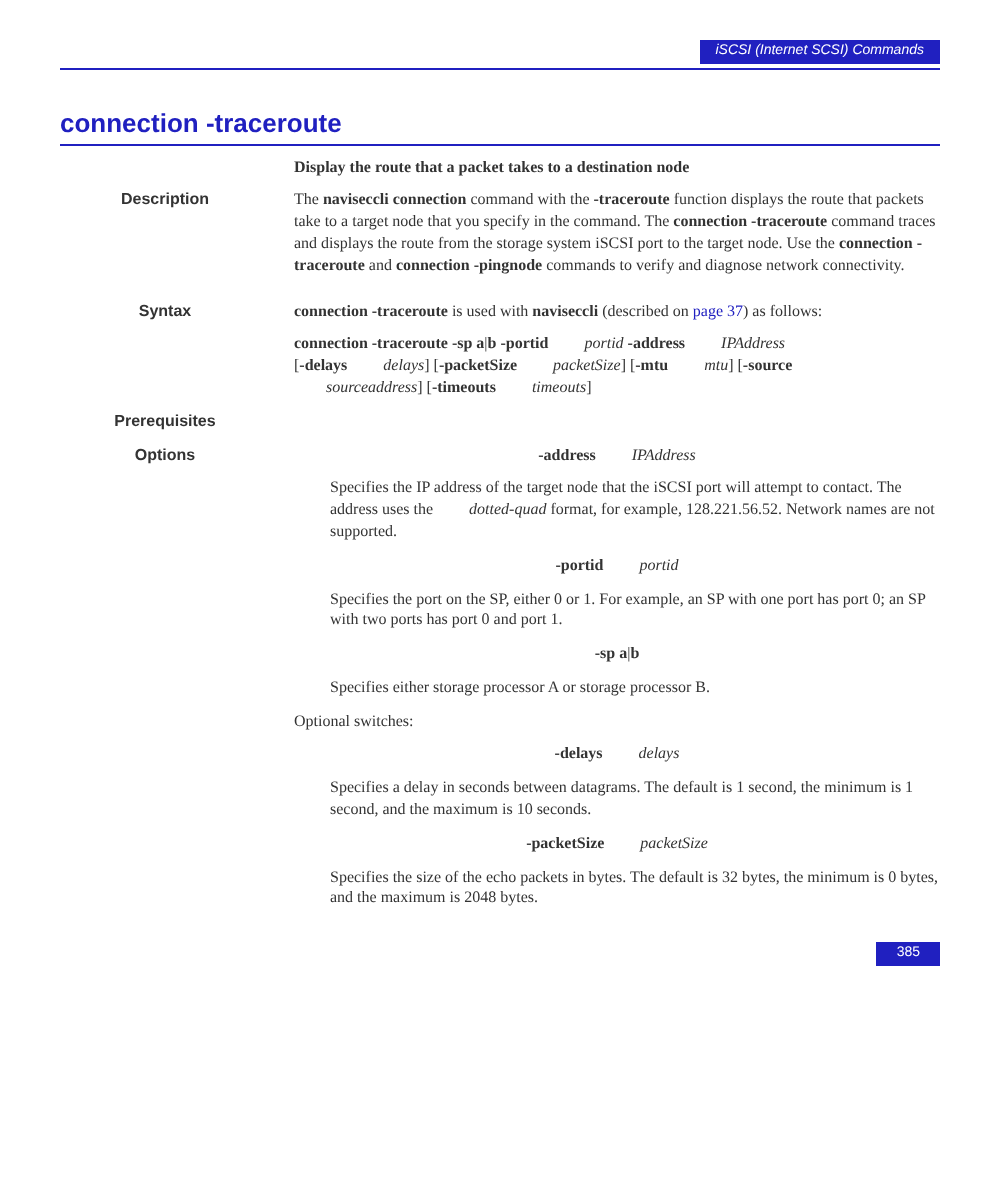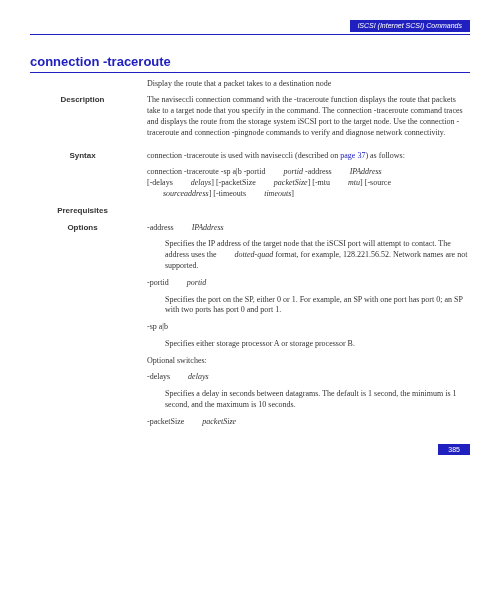--- a/index.html
+++ b/index.html
@@ -57,25 +57,25 @@
     font-weight: bold;
     font-size: 8px;
     color: #333;
   }
   .content {
     flex: 1;
   }
   .content p {
     margin: 0 0 6px 0;
   }
-  .bold { font-weight: normal; }
+  .bold { font-weight: bold; }
   .italic { font-style: italic; padding-left: 16px; }
   .link { color: #2020c0; margin-top: 40px; }
   .indent { padding-left: 18px; }
-  .opt-title { margin-top: 4px; margin-bottom: 2px; }
+  .opt-title { margin-top: 4px; margin-bottom: 2px; text-align: center; }
   .footer {
     display: flex;
     justify-content: flex-end;
     margin-top: 10px;
   }
   .footer-box {
     background: #2020c0;
     color: #fff;
     font-size: 7px;
     padding: 1px 10px;
@@ -138,20 +138,21 @@
 
       <p class="opt-title"><span class="bold">-sp a</span><span>|</span><span class="bold">b</span></p>
       <p class="indent">Specifies either storage processor A or storage processor B.</p>
 
       <p>Optional switches:</p>
 
       <p class="opt-title"><span class="bold">-delays</span><span class="italic"> delays</span></p>
       <p class="indent">Specifies a delay in seconds between datagrams. The default is 1 second, the minimum is 1 second, and the maximum is 10 seconds.</p>
 
       <p class="opt-title"><span class="bold">-packetSize</span><span class="italic"> packetSize</span></p>
+      <p class="indent">Specifies the size of the echo packets in bytes. The default is 32 bytes, the minimum is 0 bytes, and the maximum is 2048 bytes.</p>
 
     </div>
   </div>
 
   <div class="footer">
     <div class="footer-box">385</div>
   </div>
 
 </div>
 

